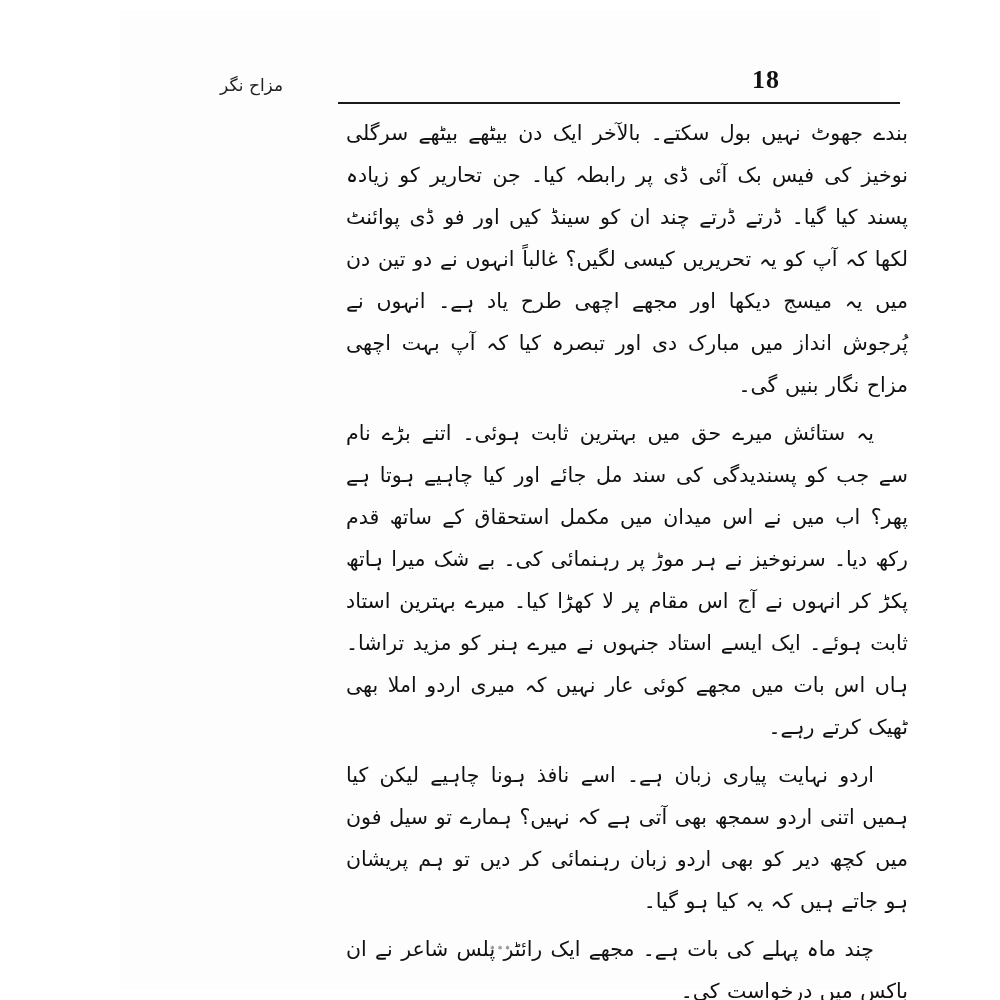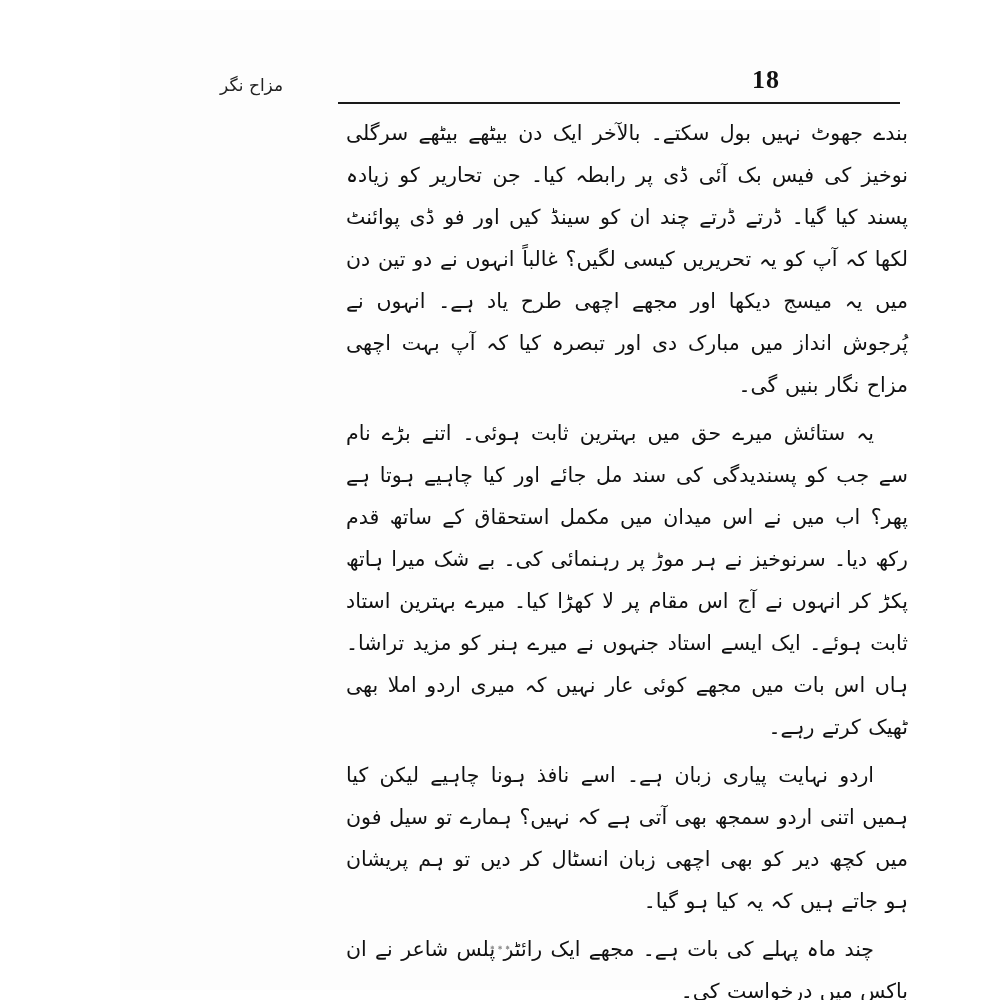--- a/index.html
+++ b/index.html
@@ -137,21 +137,21 @@
     </div>
 
     <div class="rule"></div>
 
     <div class="content">
 
       <p class="para">بندے جھوٹ نہیں بول سکتے۔ بالآخر ایک دن بیٹھے بیٹھے سرگلی نوخیز کی فیس بک آئی ڈی پر رابطہ کیا۔ جن تحاریر کو زیادہ پسند کیا گیا۔ ڈرتے ڈرتے چند ان کو سینڈ کیں اور فو ڈی پوائنٹ لکھا کہ آپ کو یہ تحریریں کیسی لگیں؟ غالباً انہوں نے دو تین دن میں یہ میسج دیکھا اور مجھے اچھی طرح یاد ہے۔ انہوں نے پُرجوش انداز میں مبارک دی اور تبصرہ کیا کہ آپ بہت اچھی مزاح نگار بنیں گی۔</p>
 
       <p class="para indent-start">یہ ستائش میرے حق میں بہترین ثابت ہوئی۔ اتنے بڑے نام سے جب کو پسندیدگی کی سند مل جائے اور کیا چاہیے ہوتا ہے پھر؟ اب میں نے اس میدان میں مکمل استحقاق کے ساتھ قدم رکھ دیا۔ سرنوخیز نے ہر موڑ پر رہنمائی کی۔ بے شک میرا ہاتھ پکڑ کر انہوں نے آج اس مقام پر لا کھڑا کیا۔ میرے بہترین استاد ثابت ہوئے۔ ایک ایسے استاد جنہوں نے میرے ہنر کو مزید تراشا۔ ہاں اس بات میں مجھے کوئی عار نہیں کہ میری اردو املا بھی ٹھیک کرتے رہے۔</p>
 
-      <p class="para indent-start">اردو نہایت پیاری زبان ہے۔ اسے نافذ ہونا چاہیے لیکن کیا ہمیں اتنی اردو سمجھ بھی آتی ہے کہ نہیں؟ ہمارے تو سیل فون میں کچھ دیر کو بھی اچھی زبان انسٹال کر دیں تو ہم پریشان ہو جاتے ہیں کہ یہ کیا ہو گیا۔</p>
+      <p class="para indent-start">اردو نہایت پیاری زبان ہے۔ اسے نافذ ہونا چاہیے لیکن کیا ہمیں اتنی اردو سمجھ بھی آتی ہے کہ نہیں؟ ہمارے تو سیل فون میں کچھ دیر کو بھی اردو زبان رہنمائی کر دیں تو ہم پریشان ہو جاتے ہیں کہ یہ کیا ہو گیا۔</p>
 
       <p class="para indent-start">چند ماہ پہلے کی بات ہے۔ مجھے ایک رائٹر پلس شاعر نے ان باکس میں درخواست کی۔</p>
 
     </div>
 
     <div class="footer-mark">٭٭٭</div>
 
   </div>
 </div>
 

